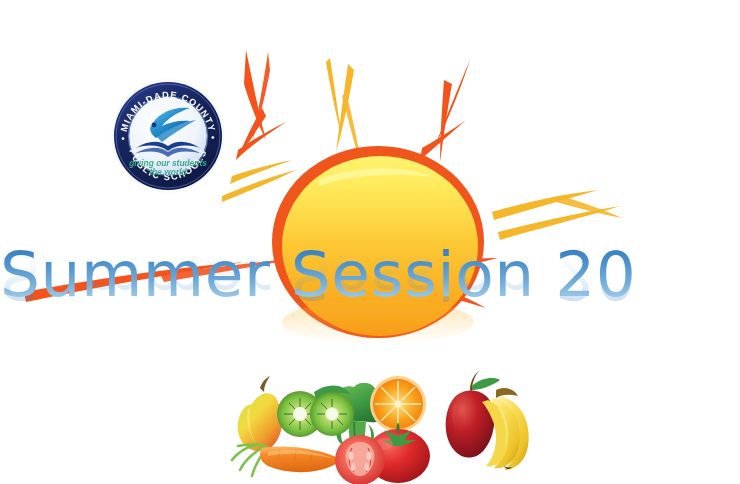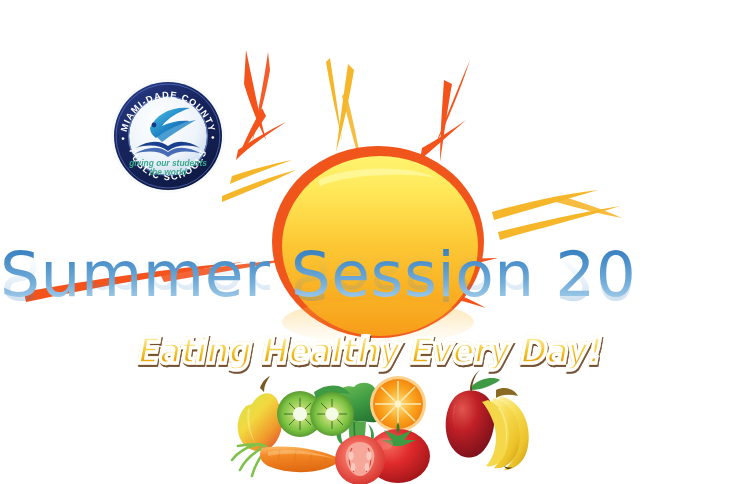--- a/index.html
+++ b/index.html
@@ -246,23 +246,20 @@
 
     <text x="58" y="88" text-anchor="middle" font-family="'Liberation Sans', sans-serif" font-size="8.4" font-style="italic" font-weight="bold" fill="#3fa98e">giving our students</text>
     <text x="58" y="97" text-anchor="middle" font-family="'Liberation Sans', sans-serif" font-size="8.4" font-style="italic" font-weight="bold" fill="#3fa98e">the world</text>
   </svg>
 
   <div id="title-block">
     <span class="title-text" id="title-main">Summer Session 2021</span>
     <span class="title-text" id="title-reflection">Summer Session 2021</span>
   </div>
 
-  <div id="slogan-banner">
-    <span id="slogan-text">Eating Healthy Every Day!</span>
-  </div>
 
   <svg id="produce-row" viewBox="0 0 330 116" xmlns="http://www.w3.org/2000/svg">
     <defs>
       <linearGradient id="pearG" x1="0.1" y1="0" x2="0.95" y2="1">
         <stop offset="0%" stop-color="#d9e04a"></stop>
         <stop offset="38%" stop-color="#f2d93f"></stop>
         <stop offset="70%" stop-color="#ef9a2c"></stop>
         <stop offset="100%" stop-color="#e0452f"></stop>
       </linearGradient>
       <radialGradient id="kiwiG" cx="0.5" cy="0.5" r="0.55">

